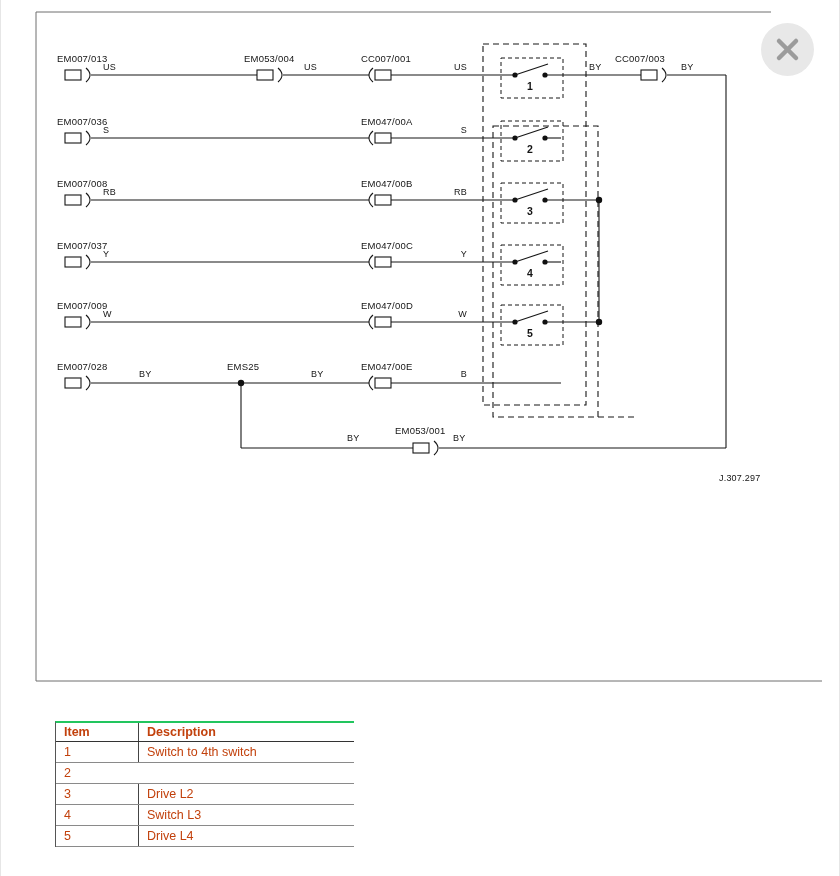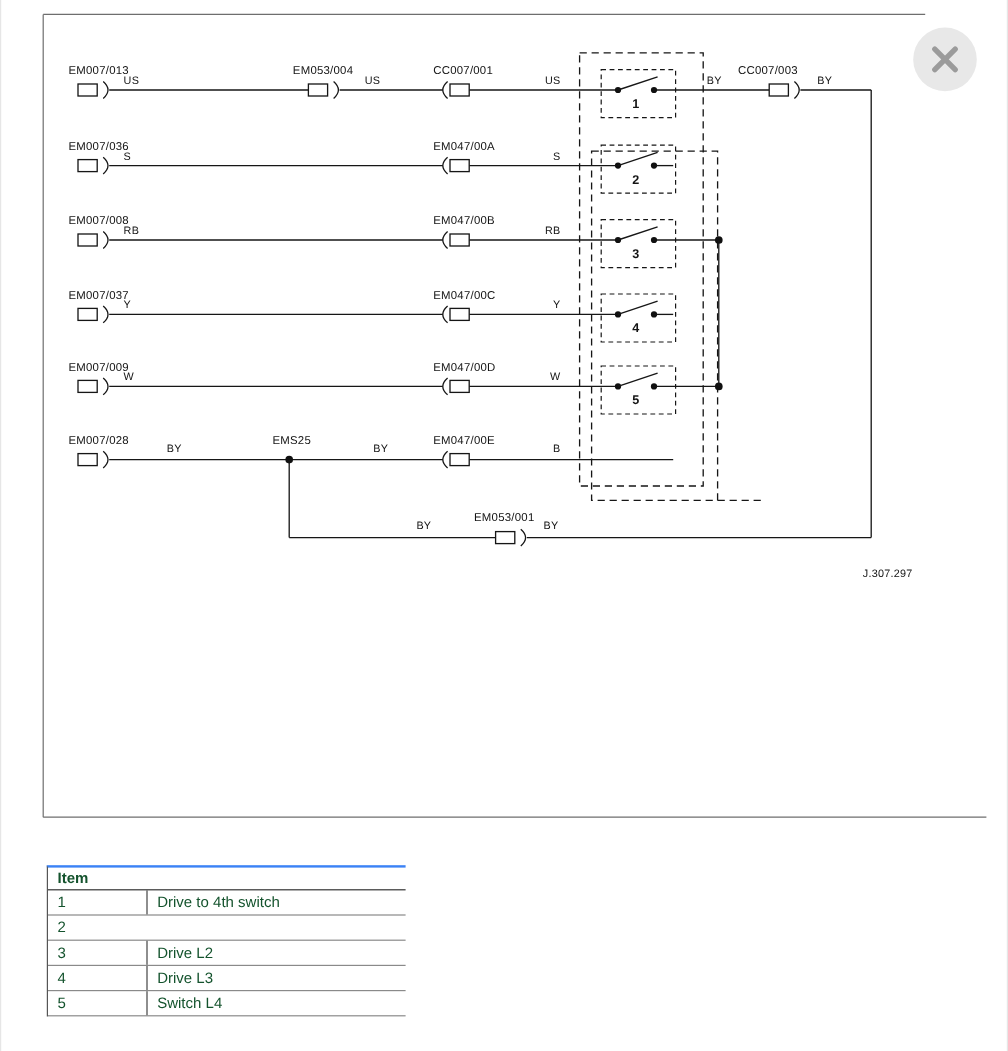--- a/index.html
+++ b/index.html
@@ -22,23 +22,23 @@
   .end{text-anchor:end;}
   .num{font-size:10.5px;font-weight:bold;text-anchor:middle;}
   .fig{font-size:9px;fill:#333;}
   
   .close-btn{
     position:absolute;left:760px;top:23px;width:53px;height:53px;border-radius:50%;
     background:#e8e8e8;cursor:pointer;display:flex;align-items:center;justify-content:center;
   }
   
   .parts-table{
-    position:absolute;left:38px;top:721px;width:298px;
-    border-top:2px solid #3b82f6;border-left:1px solid #555;
-    font-size:12.5px;color:#14532d;
+    position:absolute;left:54px;top:721px;width:298px;
+    border-top:2px solid #22c55e;border-left:1px solid #555;
+    font-size:12.5px;color:#c2410c;
   }
   .t-row{display:flex;border-bottom:1px solid #8a8a8a;}
   .t-row.t-head{border-bottom:1.5px solid #333;font-weight:bold;}
   .t-cell{box-sizing:border-box;display:flex;align-items:center;}
   .t-item{width:82px;padding-left:8px;height:20px;}
   .t-desc{flex:1;padding-left:8px;border-left:1px solid #444;height:20px;}
   .t-head .t-item,.t-head .t-desc{height:18px;}
 </style>
 </head>
 <body>
@@ -243,35 +243,36 @@
   <div class="close-btn" title="Close">
     <svg width="53" height="53" viewBox="0 0 53 53">
       <line x1="18" y1="18" x2="35" y2="35" stroke="#9b9b9b" stroke-width="4.5" stroke-linecap="round"></line>
       <line x1="35" y1="18" x2="18" y2="35" stroke="#9b9b9b" stroke-width="4.5" stroke-linecap="round"></line>
     </svg>
   </div>
 
   <div class="parts-table">
     <div class="t-row t-head">
       <div class="t-cell t-item">Item</div>
+      <div class="t-cell t-desc">Description</div>
     </div>
     <div class="t-row">
       <div class="t-cell t-item">1</div>
-      <div class="t-cell t-desc">Drive to 4th switch</div>
+      <div class="t-cell t-desc">Switch to 4th switch</div>
     </div>
     <div class="t-row">
       <div class="t-cell t-item">2</div>
     </div>
     <div class="t-row">
       <div class="t-cell t-item">3</div>
       <div class="t-cell t-desc">Drive L2</div>
     </div>
     <div class="t-row">
       <div class="t-cell t-item">4</div>
-      <div class="t-cell t-desc">Drive L3</div>
+      <div class="t-cell t-desc">Switch L3</div>
     </div>
     <div class="t-row">
       <div class="t-cell t-item">5</div>
-      <div class="t-cell t-desc">Switch L4</div>
+      <div class="t-cell t-desc">Drive L4</div>
     </div>
   </div>
 
 </div>
 
 </body></html>

